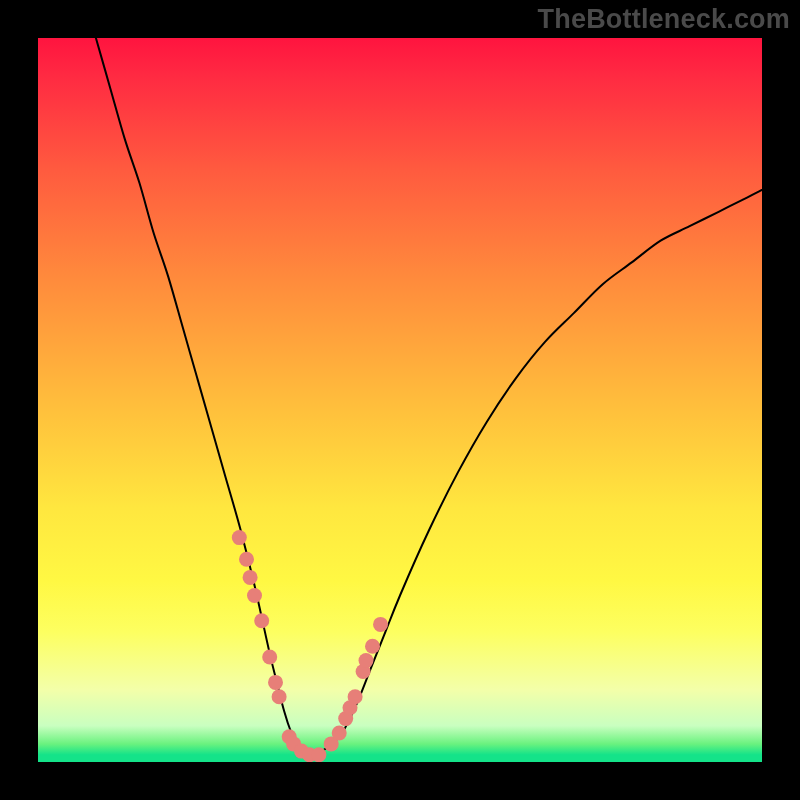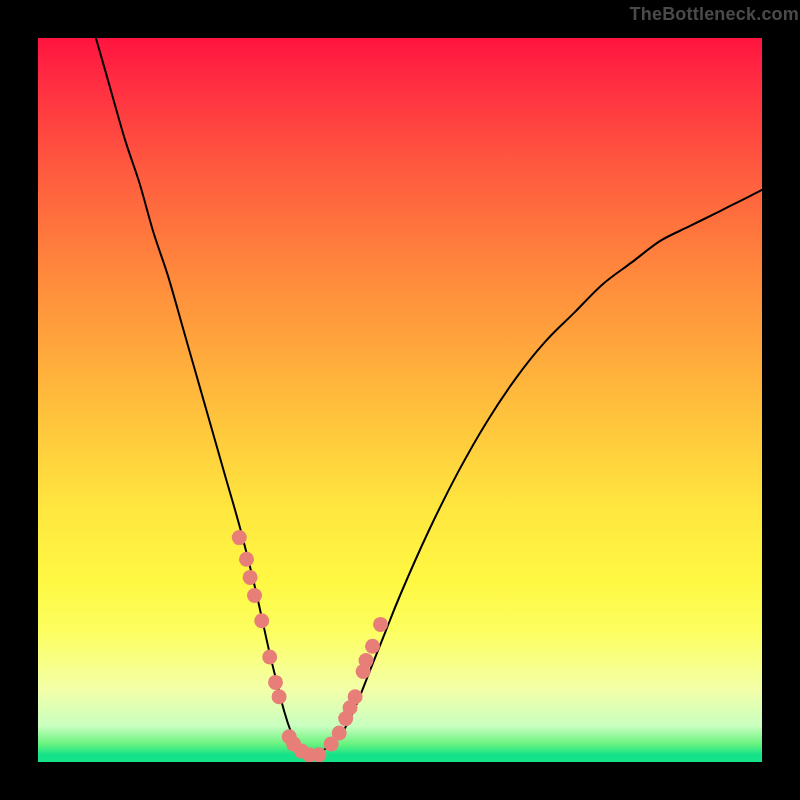--- a/index.html
+++ b/index.html
@@ -43,23 +43,23 @@
       #f3ffa9 90%,
       #c9ffc0 95%,
       #6af27f 97.5%,
       #14e389 99%,
       #14e389 100%
     );
   }
   .watermark {
     position: absolute;
     top: 4px;
-    right: 1px;
+    right: 10px;
     color: #4a4a4a;
-    font-size: 18px;
+    font-size: 27px;
     font-weight: 600;
     letter-spacing: 0.2px;
     font-family: Arial, Helvetica, sans-serif;
   }
   svg.overlay {
     position: absolute;
     inset: 0;
   }
 </style>
 </head>

